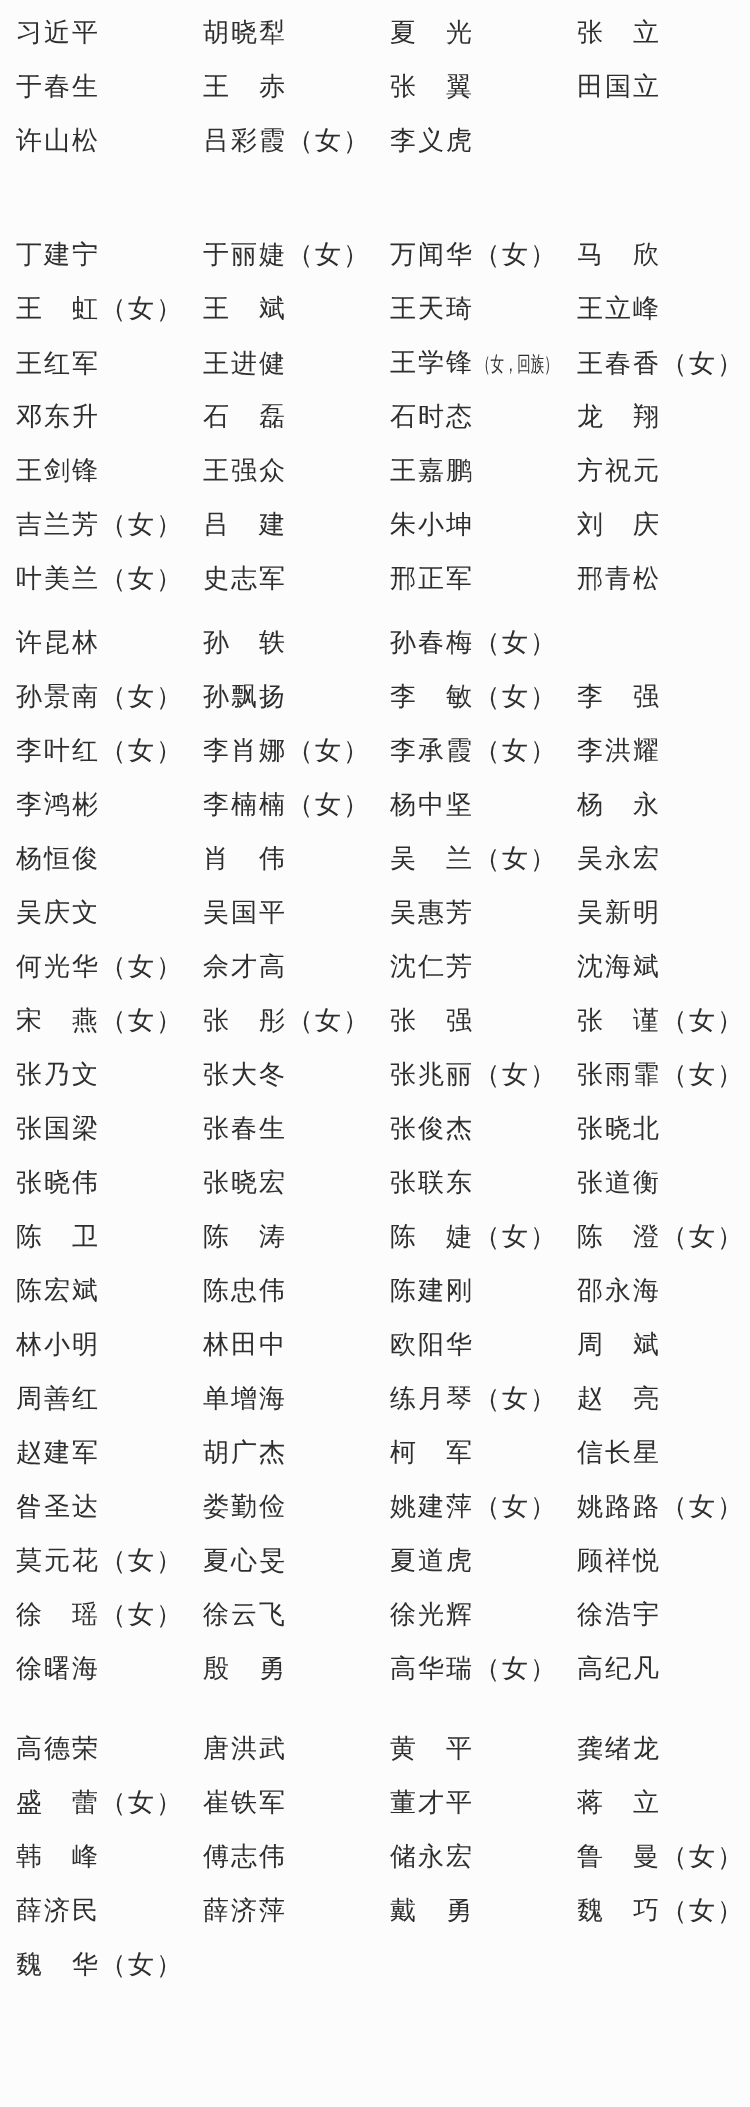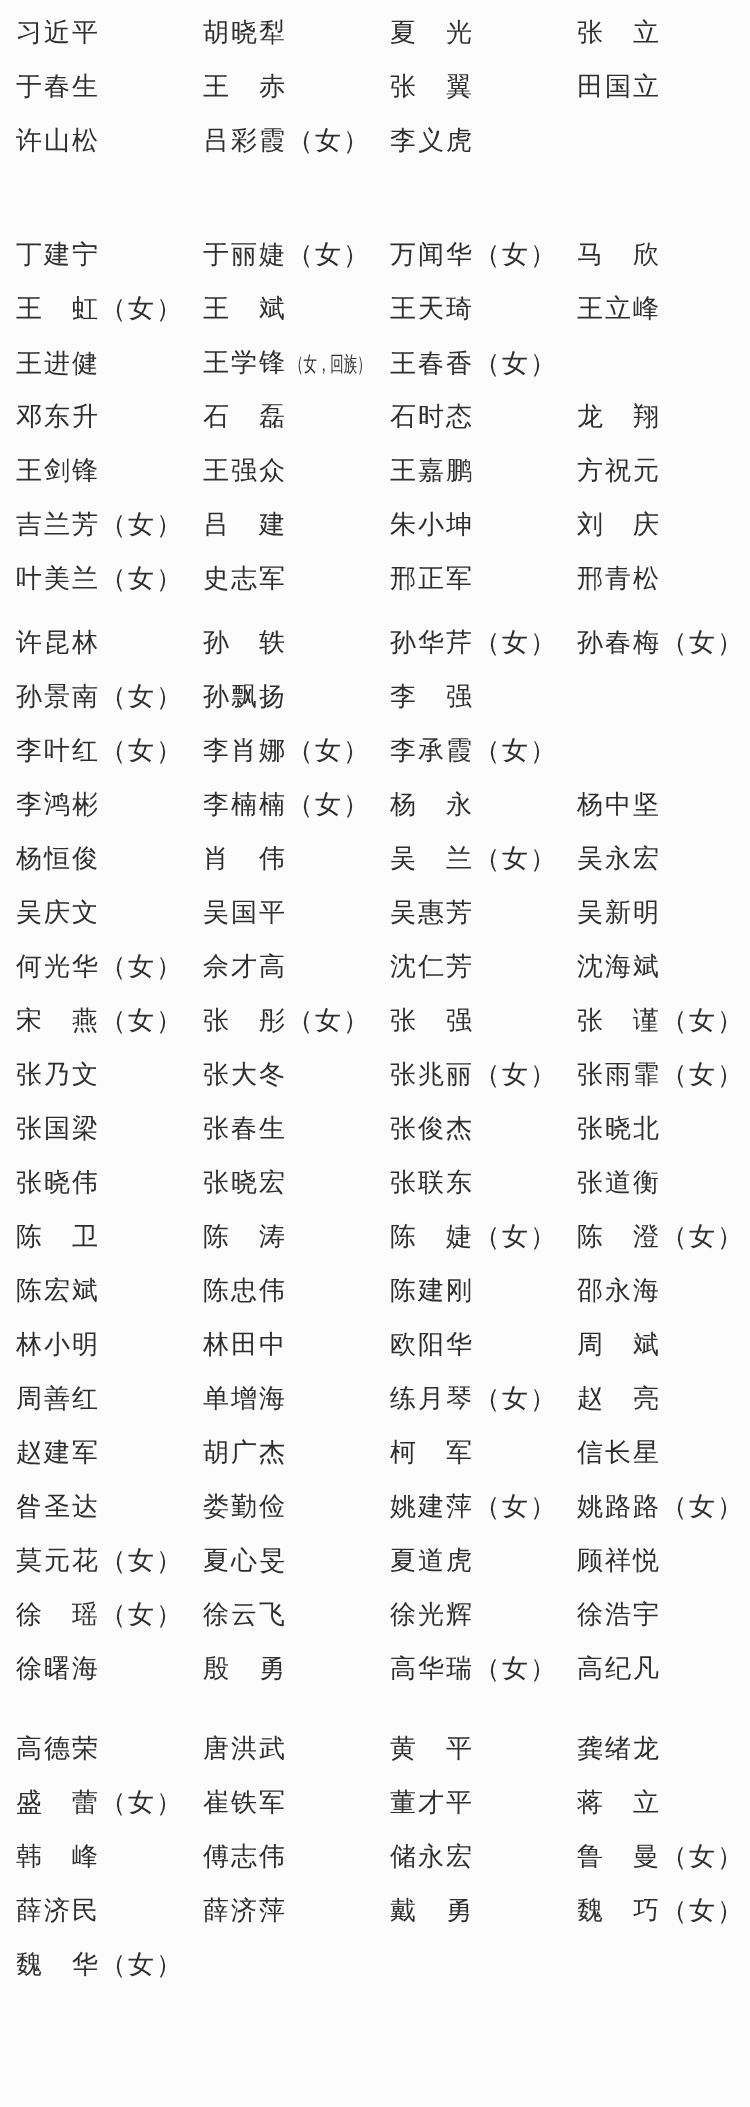--- a/index.html
+++ b/index.html
@@ -82,20 +82,21 @@
           <div class="cell">万闻华（女）</div>
           <div class="cell">马　欣</div>
         </div>
         <div class="row">
           <div class="cell">王　虹（女）</div>
           <div class="cell">王　斌</div>
           <div class="cell">王天琦</div>
           <div class="cell">王立峰</div>
         </div>
         <div class="row">
+          <div class="cell">王红军</div>
           <div class="cell">王进健</div>
           <div class="cell"><span>王学锋</span><span class="note-squeeze-tight">（女，回族）</span></div>
           <div class="cell">王春香（女）</div>
         </div>
         <div class="row">
           <div class="cell">邓东升</div>
           <div class="cell">石　磊</div>
           <div class="cell">石时态</div>
           <div class="cell">龙　翔</div>
         </div>
@@ -115,38 +116,39 @@
           <div class="cell">叶美兰（女）</div>
           <div class="cell">史志军</div>
           <div class="cell">邢正军</div>
           <div class="cell">邢青松</div>
         </div>
       </div>
       <div class="section sec-2">
         <div class="row">
           <div class="cell">许昆林</div>
           <div class="cell">孙　轶</div>
-          <div class="cell">孙华芹（女）</div>
           <div class="cell">孙春梅（女）</div>
         </div>
         <div class="row">
           <div class="cell">孙景南（女）</div>
           <div class="cell">孙飘扬</div>
+          <div class="cell">李　敏（女）</div>
           <div class="cell">李　强</div>
         </div>
         <div class="row">
           <div class="cell">李叶红（女）</div>
           <div class="cell">李肖娜（女）</div>
           <div class="cell">李承霞（女）</div>
+          <div class="cell">李洪耀</div>
         </div>
         <div class="row">
           <div class="cell">李鸿彬</div>
           <div class="cell">李楠楠（女）</div>
+          <div class="cell">杨中坚</div>
           <div class="cell">杨　永</div>
-          <div class="cell">杨中坚</div>
         </div>
         <div class="row">
           <div class="cell">杨恒俊</div>
           <div class="cell">肖　伟</div>
           <div class="cell">吴　兰（女）</div>
           <div class="cell">吴永宏</div>
         </div>
         <div class="row">
           <div class="cell">吴庆文</div>
           <div class="cell">吴国平</div>

